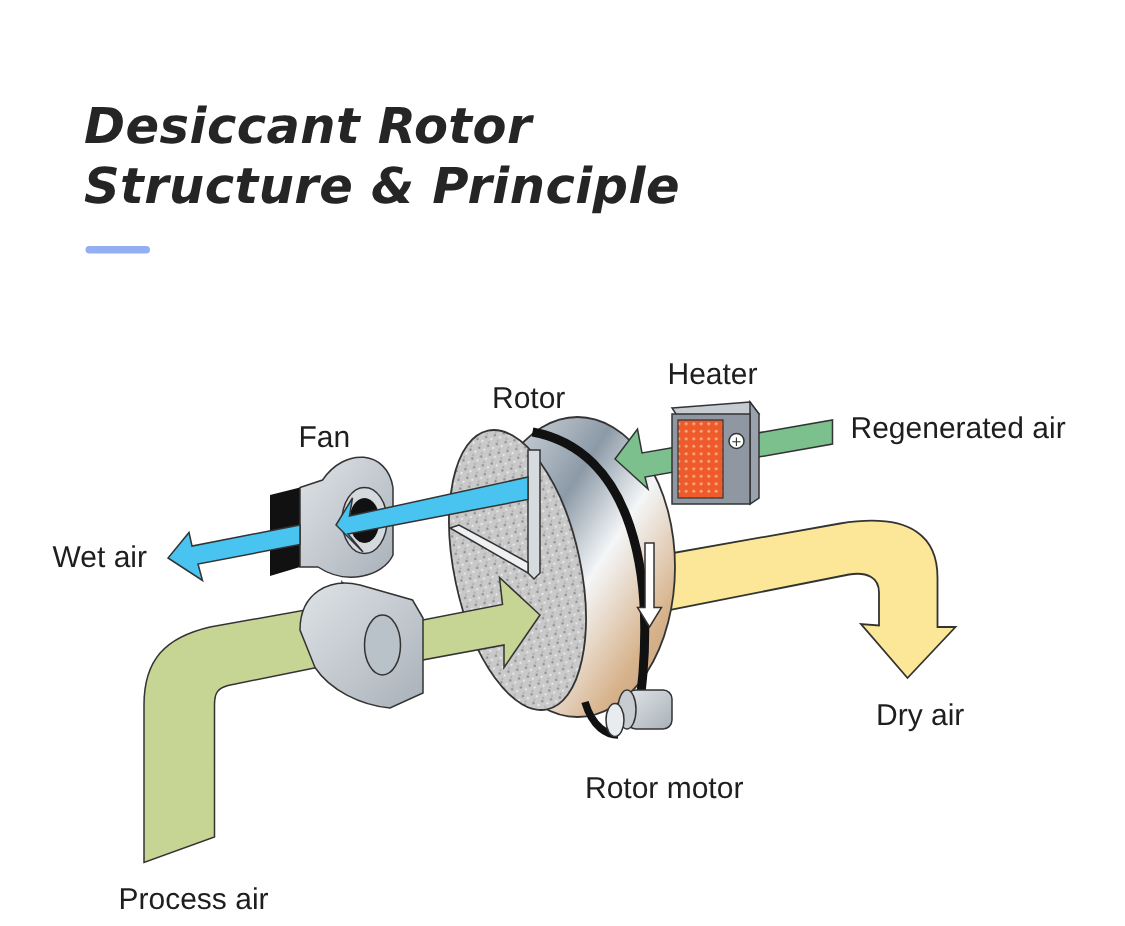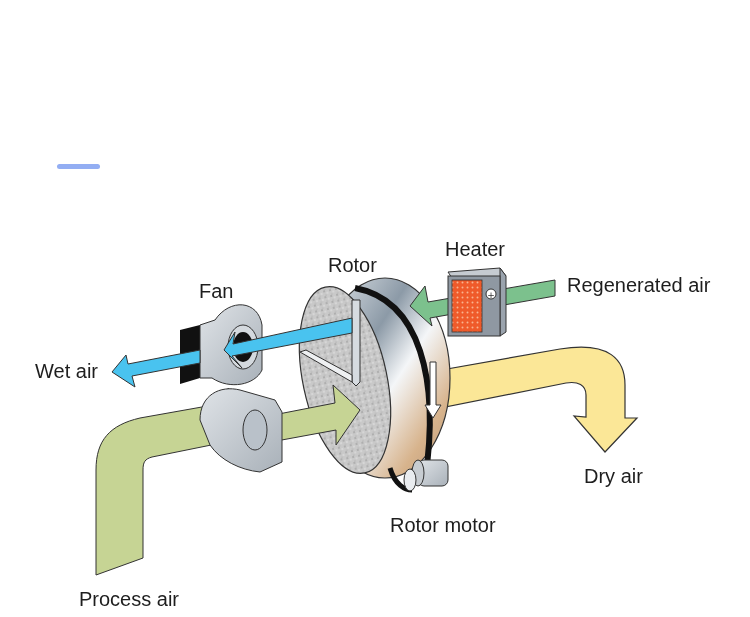--- a/index.html
+++ b/index.html
@@ -6,21 +6,22 @@
   body { width: 750px; height: 617px; position: relative; overflow: hidden; font-family: "DejaVu Sans", sans-serif; }
   .title { position: absolute; left: 56px; top: 64px; margin: 0; font-family: "DejaVu Sans", sans-serif; font-weight: bold; font-style: italic; font-size: 33px; line-height: 40px; color: #252525; letter-spacing: 0.3px; }
   .accent { position: absolute; left: 57px; top: 164px; width: 43px; height: 5px; border-radius: 3px; background: #93aef3; }
   svg.diagram { position: absolute; left: 0; top: 0; }
   .lbl { font-family: "Liberation Sans", sans-serif; font-size: 20px; fill: #1e1e1e; }
 </style>
 </head>
 <body>
 
 <h1 class="title">
-  <br>
+  <span>Desiccant Rotor</span><br>
+  <span>Structure &amp; Principle</span>
 </h1>
 <div class="accent"></div>
 
 <svg class="diagram" width="750" height="617" viewBox="0 0 750 617">
   <defs>
     <linearGradient id="rimGrad" x1="0" y1="0" x2="1" y2="1">
       <stop offset="0" stop-color="#e6eaee"></stop>
       <stop offset="0.35" stop-color="#8c9aa7"></stop>
       <stop offset="0.55" stop-color="#f4f6f8"></stop>
       <stop offset="0.8" stop-color="#d7b38c"></stop>

